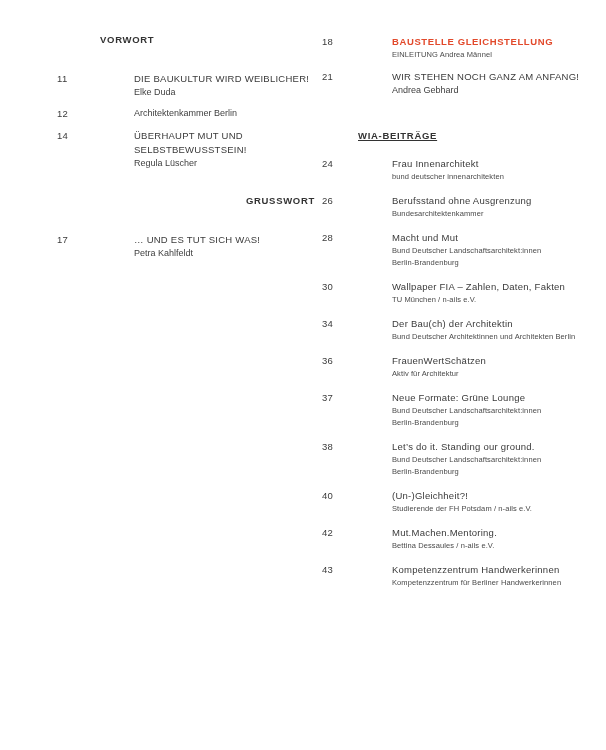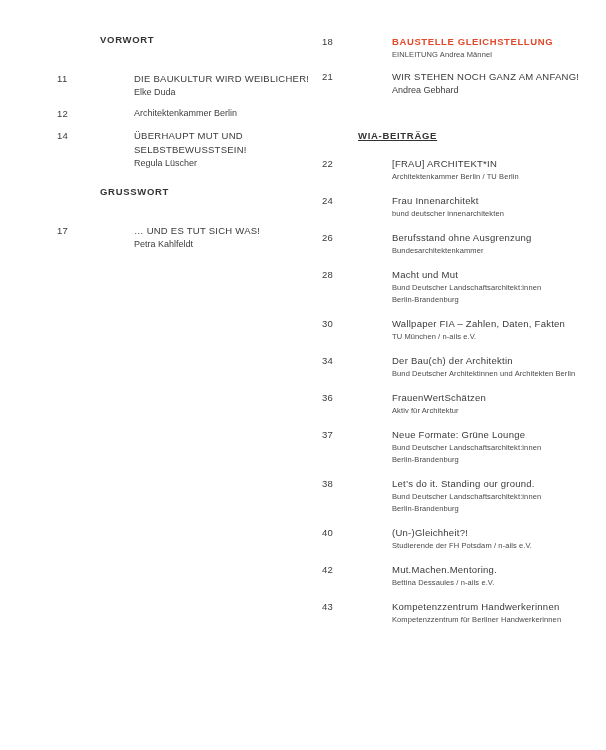--- a/index.html
+++ b/index.html
@@ -14,21 +14,21 @@
   .col { position: absolute; }
   .col-left  { left: 57px;  top: 33px; width: 258px; }
   .col-right { left: 322px; top: 35px; width: 282px; }
 
   .heading {
     font-weight: bold; font-size: 9.5px; line-height: 14px;
     letter-spacing: 0.7px; color: #333333;
   }
   .col-left  .heading { margin-left: 43px; margin-bottom: 25px; }
   .col-right .heading { margin-left: 36px; margin-bottom: 14px; }
-  .heading.gap-top  { margin-top: 15px; }
+  .heading.gap-top  { margin-top: 24px; text-align: right; }
   .heading.gap-top2 { margin-top: 32px; text-decoration: underline; }
 
   .entry { display: flex; gap: 34px; }
   .num {
     flex: 0 0 43px; font-size: 9.5px; line-height: 14px;
     letter-spacing: 0.3px; color: #3a3a3a;
   }
   .col-right .num { flex-basis: 36px; }
   .body { flex: 1; min-width: 0; }
   .line { display: block; }
@@ -124,31 +124,20 @@
         <span class="line">WIR STEHEN NOCH GANZ AM ANFANG!</span>
       </span>
       <span class="sub">
         <span class="line">Andrea Gebhard</span>
       </span>
     </span>
   </div>
 
   <div class="heading gap-top2">WIA-BEITRÄGE</div>
 
-  <div class="entry mb11">
-    <span class="num">22</span>
-    <span class="body">
-      <span class="title">
-        <span class="line">[FRAU] ARCHITEKT*IN</span>
-      </span>
-      <span class="sub-sm">
-        <span class="line">Architektenkammer Berlin / TU Berlin</span>
-      </span>
-    </span>
-  </div>
 
   <div class="entry mb11">
     <span class="num">24</span>
     <span class="body">
       <span class="title">
         <span class="line">Frau Innenarchitekt</span>
       </span>
       <span class="sub-sm">
         <span class="line">bund deutscher innenarchitekten</span>
       </span>

